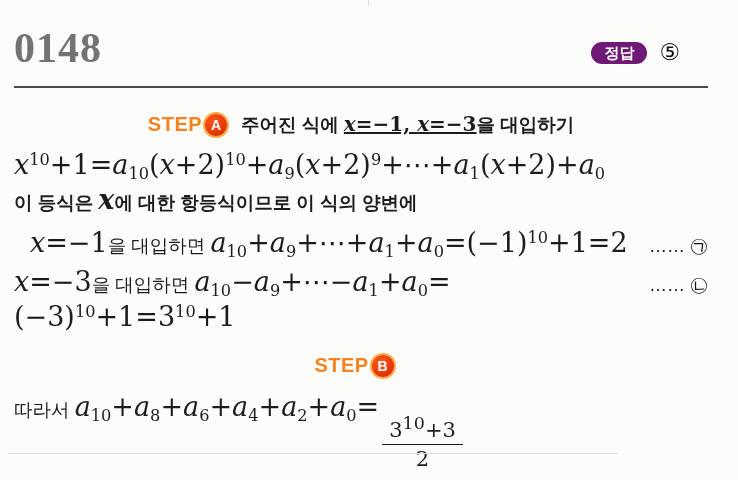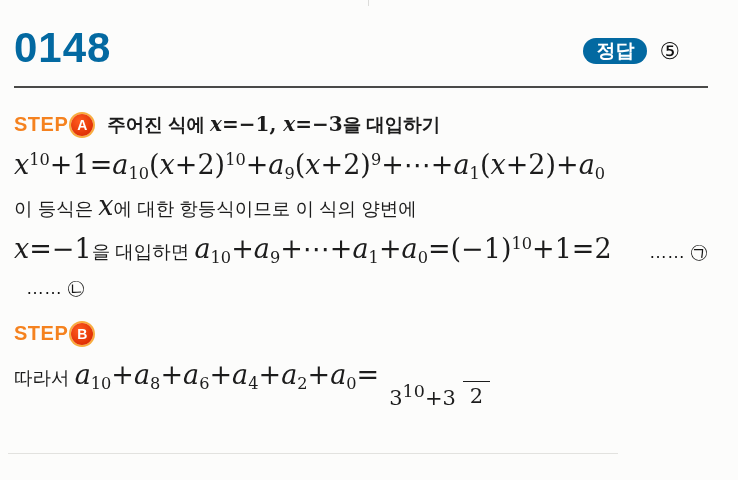--- a/index.html
+++ b/index.html
@@ -7,62 +7,62 @@
     width:738px;height:480px;overflow:hidden;
     background:#fcfcfb;color:#1c1c1c;
     font-family:"Liberation Sans",sans-serif;
     position:relative;
   }
   .page{box-sizing:border-box;height:100%;padding:0 30px 0 14px;position:relative;}
   .top-tick{position:absolute;left:368px;top:0;width:1px;height:6px;background:#dcdcda;}
 
   
   .header{display:flex;justify-content:space-between;align-items:flex-end;padding-top:26px;}
-  .problem-number{font-size:42px;font-weight:bold;color:#0369a1;line-height:44px;letter-spacing:1px;}
+  .problem-number{font-size:42px;font-weight:bold;color:#737373;line-height:44px;letter-spacing:1px;font-family:Liberation Serif, serif;}
   .answer{display:flex;align-items:center;gap:12px;padding-bottom:6px;padding-right:28px;}
-  .answer-badge{background:#0369a1;color:#ffffff;border-radius:13px;padding:3px 13px 4px;font-size:19px;font-weight:bold;line-height:1;}
+  .answer-badge{background:#701a75;color:#ffffff;border-radius:13px;padding:3px 13px 4px;font-size:15px;font-weight:bold;line-height:1;}
   .answer-value{font-size:23px;color:#111;line-height:1;}
   .rule-top{border:none;border-top:2px solid #4a4a48;margin:16px 0 0 0;}
 
   
-  .step-row{display:flex;align-items:center;}
+  .step-row{display:flex;align-items:center;justify-content:center;}
   .step-a{margin-top:24px;}
   .step-b{margin-top:18px;}
   .step-label{color:#F5821F;font-weight:bold;font-size:20px;letter-spacing:.5px;}
   .step-badge{
     width:22px;height:22px;border-radius:50%;flex:0 0 22px;
     background:radial-gradient(circle at 38% 32%, #ff5a1f 0%, #e03104 72%);
     box-shadow:0 0 0 2px rgba(248,158,27,.85);
     color:#fff;font-weight:bold;font-size:14px;
     display:flex;align-items:center;justify-content:center;
     margin:0 14px 0 3px;
   }
   .step-title{font-weight:bold;font-size:18.5px;}
 
   
   .line{font-size:18.5px;line-height:32px;}
   .with-mark{display:flex;justify-content:space-between;align-items:baseline;}
   .mark{font-size:18px;white-space:nowrap;margin-left:12px;color:#141414;}
   .mt-eq1{margin-top:12px;}
-  .mt-kr1{margin-top:6px;}
-  .mt-eq2{margin-top:8px;}
+  .mt-kr1{font-weight:bold;}
+  .mt-eq2{margin-top:8px;margin-left:16px;}
   .mt-eq3{margin-top:4px;}
   .mt-eq4{margin-top:12px;}
   .mt-eq5{margin-top:14px;}
 
   
   .math{font-family:"DejaVu Serif",serif;font-size:27px;}
   .math i{font-style:italic;}
   .math sub{font-size:60%;vertical-align:-0.3em;line-height:0;}
   .math sup{font-size:60%;vertical-align:0.55em;line-height:0;}
   .kr{font-family:"Liberation Sans",sans-serif;}
   .kb{font-weight:bold;}
-  .step-title .math{font-size:20px;}
+  .step-title .math{font-size:20px;text-decoration:underline;}
   .frac{
-    display:inline-flex;flex-direction:row;text-align:center;
+    display:inline-flex;flex-direction:column;text-align:center;
     vertical-align:-1.0em;line-height:1.25;margin-left:3px;
     font-family:"DejaVu Serif",serif;font-size:21px;
   }
   .frac .num{padding:0 7px 1px;}
   .frac .den{border-top:1.6px solid #1c1c1c;padding:1px 7px 0;}
 
   .rule-bottom{position:absolute;left:8px;right:120px;bottom:26px;border-top:1px solid #e2e2df;}
 </style>
 </head>
 <body>
@@ -89,20 +89,21 @@
   <div class="line mt-eq1"><span class="math"><i>x</i><sup>10</sup>+1=<i>a</i><sub>10</sub>(<i>x</i>+2)<sup>10</sup>+<i>a</i><sub>9</sub>(<i>x</i>+2)<sup>9</sup>+⋯+<i>a</i><sub>1</sub>(<i>x</i>+2)+<i>a</i><sub>0</sub></span></div>
 
   <div class="line mt-kr1"><span class="kr">이 등식은 </span><span class="math"><i>x</i></span><span class="kr">에 대한 항등식이므로 이 식의 양변에</span></div>
 
   <div class="line with-mark mt-eq2">
     <span><span class="math"><i>x</i>=−1</span><span class="kr">을 대입하면 </span><span class="math"><i>a</i><sub>10</sub>+<i>a</i><sub>9</sub>+⋯+<i>a</i><sub>1</sub>+<i>a</i><sub>0</sub>=(−1)<sup>10</sup>+1=2</span></span>
     <span class="mark">…… ㉠</span>
   </div>
 
   <div class="line with-mark mt-eq3">
+    <span><span class="math"><i>x</i>=−3</span><span class="kr">을 대입하면 </span><span class="math"><i>a</i><sub>10</sub>−<i>a</i><sub>9</sub>+⋯−<i>a</i><sub>1</sub>+<i>a</i><sub>0</sub>=(−3)<sup>10</sup>+1=3<sup>10</sup>+1</span></span>
     <span class="mark">…… ㉡</span>
   </div>
 
   <div class="step-row step-b">
     <span class="step-label">STEP</span>
     <span class="step-badge">B</span>
   </div>
 
 
   <div class="line mt-eq5"><span class="kr">따라서 </span><span class="math"><i>a</i><sub>10</sub>+<i>a</i><sub>8</sub>+<i>a</i><sub>6</sub>+<i>a</i><sub>4</sub>+<i>a</i><sub>2</sub>+<i>a</i><sub>0</sub>=</span><span class="frac">

